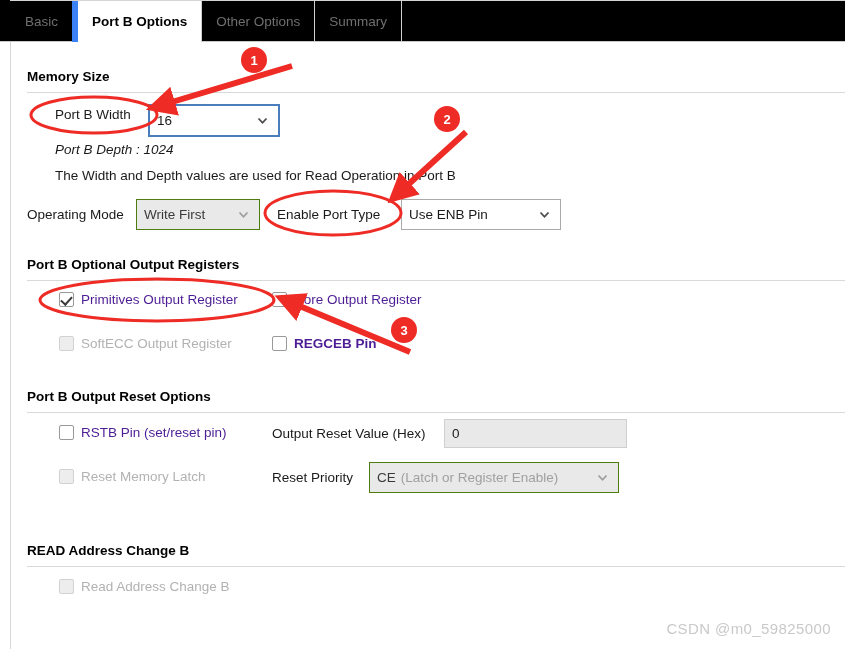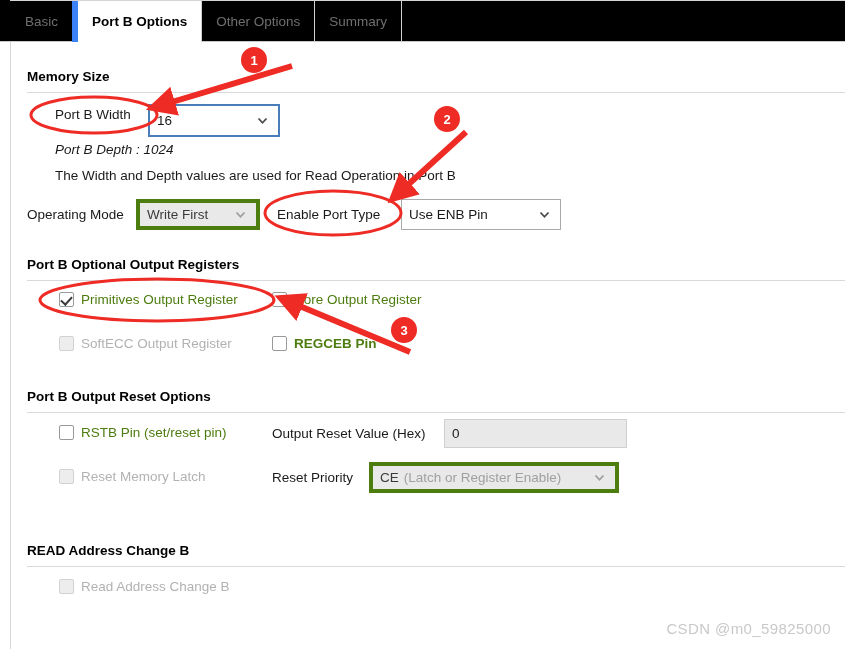--- a/index.html
+++ b/index.html
@@ -115,21 +115,21 @@
     color: #1a1a1a;
     padding-left: 7px;
     white-space: nowrap;
     cursor: default;
   }
   .combo.focused {
     border: 2px solid #4a7ebb;
   }
   .combo.disabled {
     background: #e9e9e9;
-    border: 4px solid #4d7c0f;
+    border: 1px solid #4d7c0f;
     color: #3a3a3a;
   }
   .combo .chev {
     position: absolute;
     right: 9px;
     width: 13px; height: 13px;
   }
   .combo .chev svg { display: block; }
   .combo .sub {
     color: #a0a0a0;
@@ -174,21 +174,21 @@
   }
   .cbox.checked::after {
     content: "";
     position: absolute;
     left: 3px; top: 1px;
     width: 5px; height: 9px;
     border: solid #3a3a3a;
     border-width: 0 2px 2px 0;
     transform: rotate(42deg);
   }
-  .cbtext { font-size: 13.5px; color: #4d7c0f; }
+  .cbtext { font-size: 13.5px; color: #4c1d95; }
   .cbtext.dim { color: #b2b2b2; }
 
   
   .anno-layer {
     position: absolute;
     left: 0; top: 0;
     width: 845px; height: 649px;
     pointer-events: none;
   }
   .badge {

